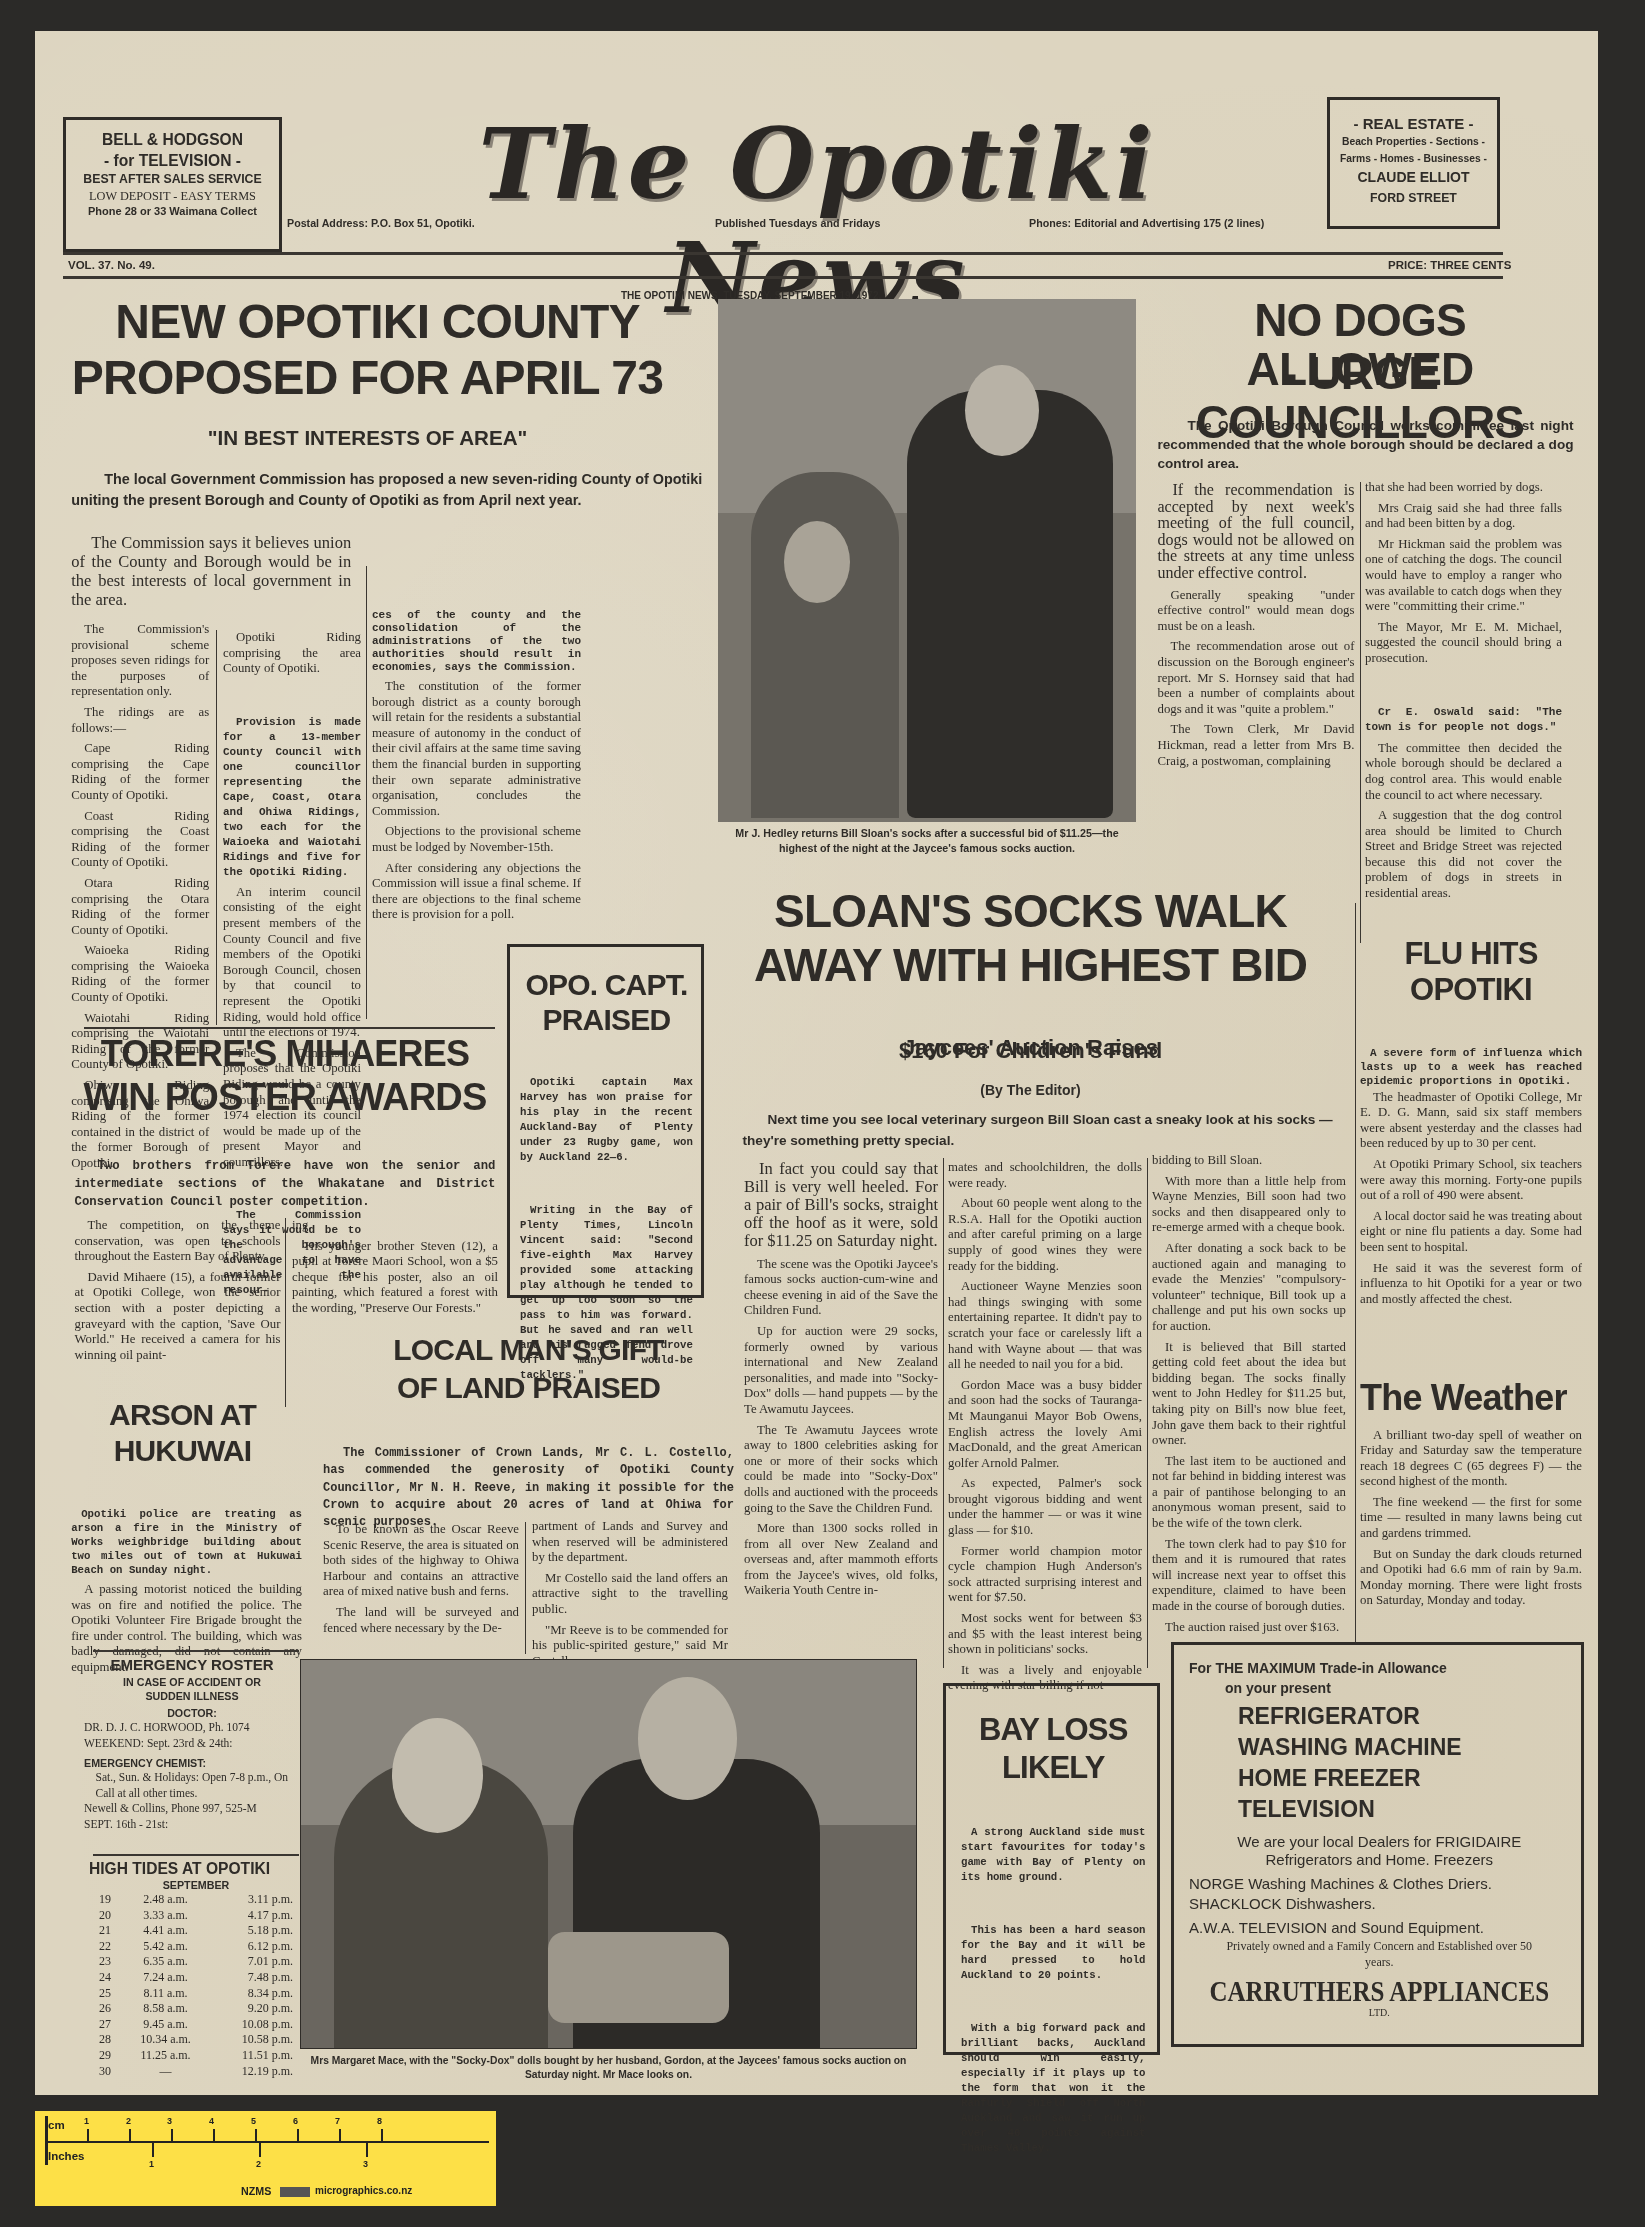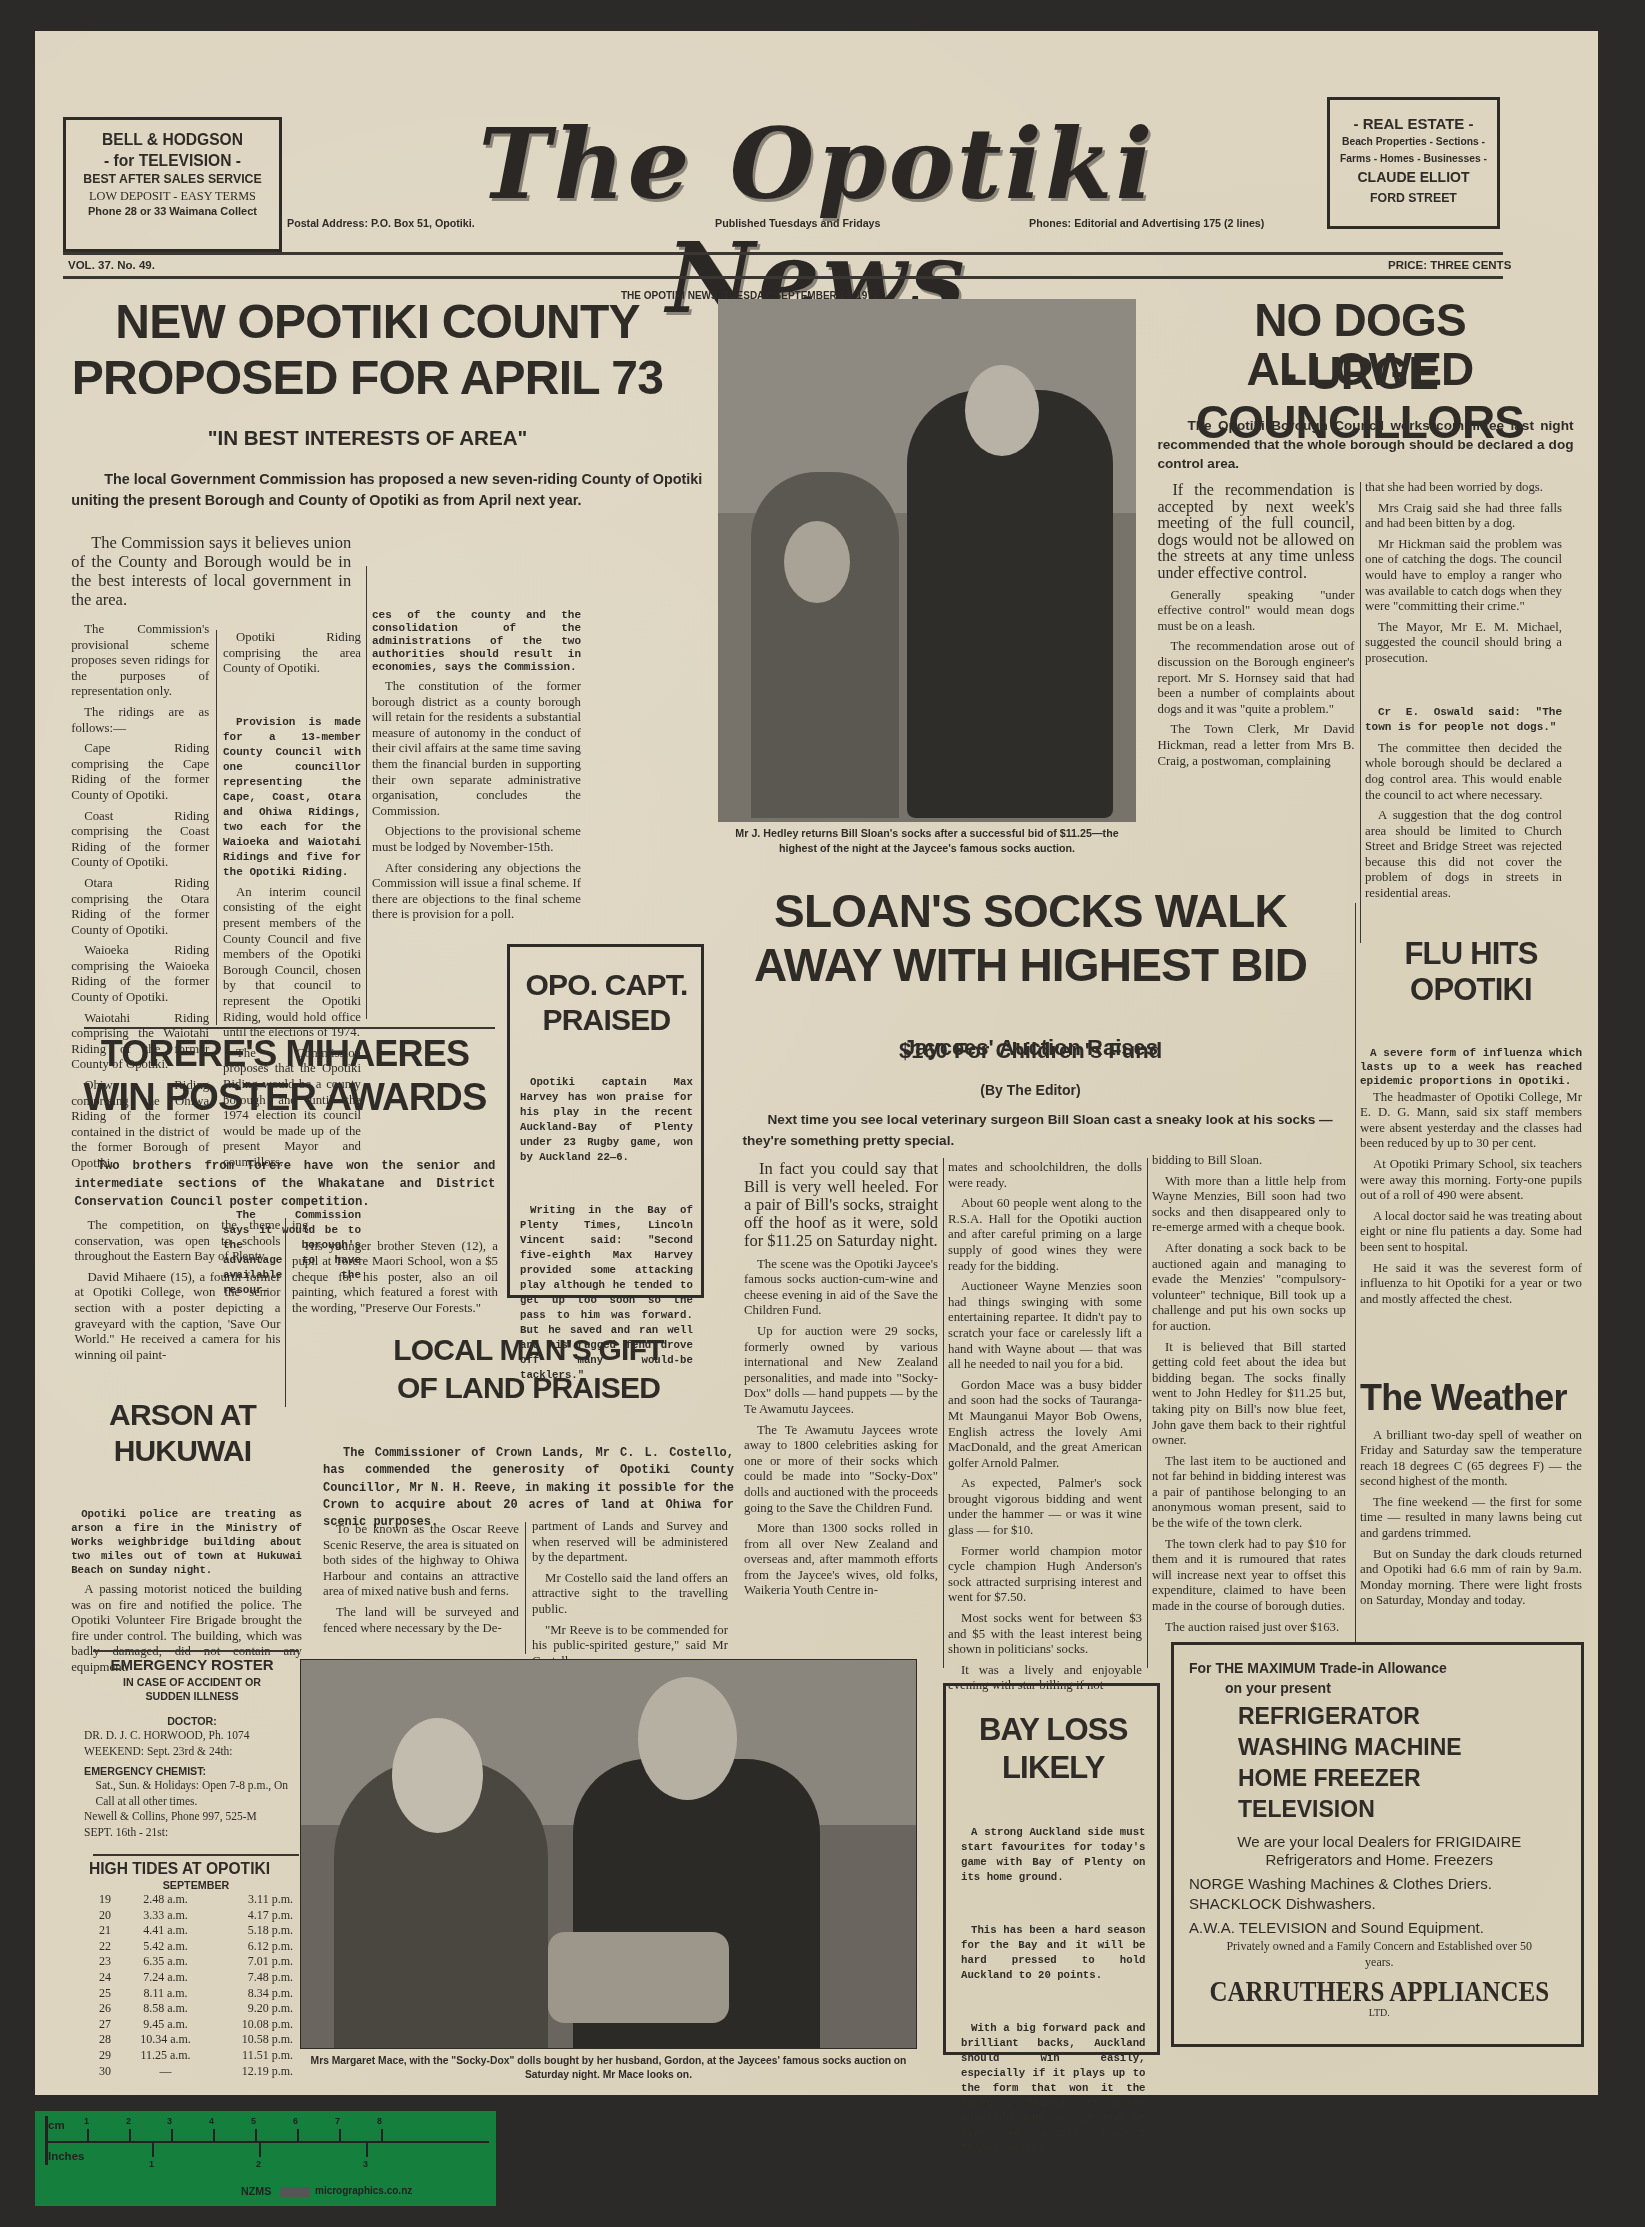--- a/index.html
+++ b/index.html
@@ -23,21 +23,21 @@
   .body { font-size: 12.8px; line-height: 15.6px; }
   .body p { text-indent: 13px; margin-bottom: 5px; text-align: justify; }
   .lead { font-family: "Liberation Sans", sans-serif; font-weight: bold; font-size: 14.4px; line-height: 20.6px; }
   .lead2 { font-family: Liberation Mono, monospace; font-weight: bold; font-size: 12.3px; line-height: 15.6px; text-align: justify; margin-top: 38px; }
   .photo { background: #6d6a64; overflow: hidden; }
   .photo .shape { position: absolute; }
   .caption { font-family: "Liberation Sans", sans-serif; font-weight: bold; font-size: 10.7px; line-height: 15px; text-align: center; }
   .masthead-title { font-family: "DejaVu Serif", serif; font-weight: bold; font-style: italic; font-size: 97px; letter-spacing: 3.3px; color: #2a2724; text-shadow: 2.5px 2.5px 0 #8b8478; }
   .tide-row { display: flex; font-size: 12px; line-height: 15.6px; }
   .tide-row span { display: inline-block; }
-  .scale-bar { position: absolute; left: 35px; top: 2111px; width: 461px; height: 95px; background: #15803d; }
+  .scale-bar { position: absolute; left: 35px; top: 2111px; width: 461px; height: 95px; background: #fde047; }
 </style>
 </head>
 <body>
 
 <div class="page">
 
   <div class="abs box center sans bold" style="left:28px; top:86px; width:219px; height:135px; padding-top:10px;">
     <div style="font-size:15.6px; line-height:20px;">BELL &amp; HODGSON</div>
     <div style="font-size:15.6px; line-height:21.4px;">- for TELEVISION -</div>
     <div style="font-size:12.3px; line-height:17.3px;">BEST AFTER SALES SERVICE</div>
@@ -222,21 +222,21 @@
     <div class="lead2" style="font-size:10.7px; line-height:14px; text-indent:10px; padding-left:8.2px; margin-bottom:5px;">Opotiki police are treating as arson a fire in the Ministry of Works weighbridge building about two miles out of town at Hukuwai Beach on Sunday night.</div>
     <div class="body" style="padding-left:8.2px;">
         <p>A passing motorist noticed the building was on fire and notified the police. The Opotiki Volunteer Fire Brigade brought the fire under control. The building, which was badly damaged, did not contain any equipment.</p>
       </div>
   </div>
 
   <div class="rule" style="left:58px; top:1619px; width:206px; height:1.6px;"></div>
   <div class="abs" style="left:49px; top:1624px; width:216px;">
     <div class="sans bold center" style="font-size:15px; line-height:20px;">EMERGENCY ROSTER</div>
     <div class="sans bold center" style="font-size:10.7px; line-height:14px;">IN CASE OF ACCIDENT OR</div>
-    <div class="sans bold center" style="font-size:10.7px; line-height:14px; margin-bottom:11px;">SUDDEN ILLNESS</div>
+    <div class="sans bold center" style="font-size:10.7px; line-height:14px; margin-bottom:3px;">SUDDEN ILLNESS</div>
     <div class="sans bold center" style="font-size:10.7px; line-height:14px;">DOCTOR:</div>
     <div class="body" style="font-size:11.5px;">DR. D. J. C. HORWOOD, Ph. 1074</div>
     <div class="body" style="font-size:11.5px; margin-bottom:5px;">WEEKEND: Sept. 23rd &amp; 24th:</div>
     <div class="sans bold" style="font-size:10.7px; line-height:14px;">EMERGENCY CHEMIST:</div>
     <div class="body" style="font-size:11.5px; padding-left:11.5px;">Sat., Sun. &amp; Holidays: Open 7-8 p.m., On Call at all other times.</div>
     <div class="body" style="font-size:11.5px;">Newell &amp; Collins, Phone 997, 525-M</div>
     <div class="body" style="font-size:11.5px;">SEPT. 16th - 21st:</div>
   </div>
 
   <div class="rule" style="left:58px; top:1823px; width:206px; height:1.6px;"></div>

